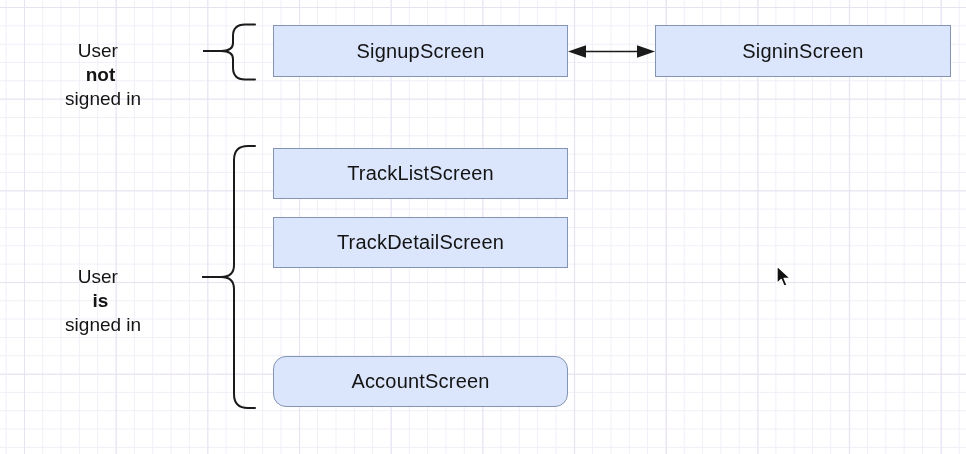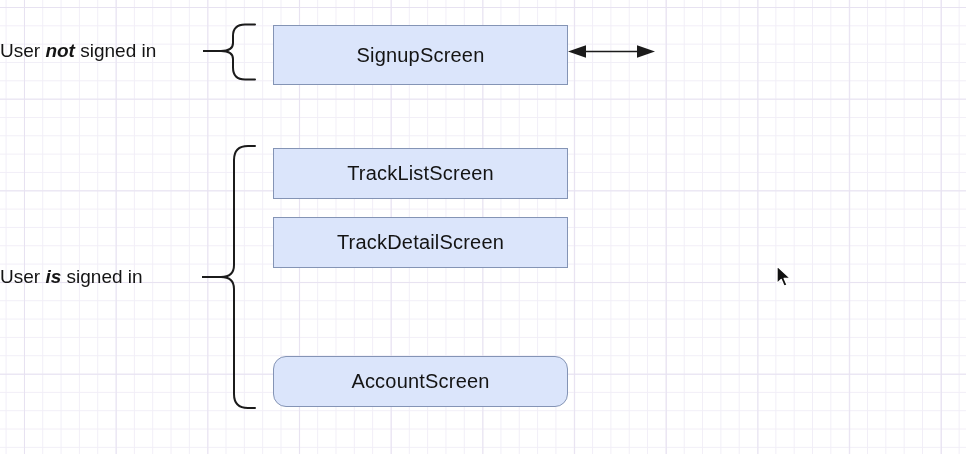--- a/index.html
+++ b/index.html
@@ -14,39 +14,40 @@
       linear-gradient(to right, var(--grid_major) 1px, transparent 1px),
       linear-gradient(to bottom, var(--grid_major) 1px, transparent 1px),
       linear-gradient(to right, var(--grid_minor) 1px, transparent 1px),
       linear-gradient(to bottom, var(--grid_minor) 1px, transparent 1px);
     background-size: 91.7px 91.7px, 91.7px 91.7px, 18.34px 18.34px, 18.34px 18.34px;
     background-position: 24px 7px, 24px 7px, 5.6px 7px, 5.6px 7px;
   }
 
   .screen-box{
     position:absolute;
-    width:295px; height:60px;
+    width:295px; height:52px;
     background:var(--box_fill);
     border:1.5px solid var(--box_border);
     box-sizing:border-box;
     display:flex; align-items:center; justify-content:center;
     font-size:20px;
     color:var(--text);
     letter-spacing:0.2px;
     white-space:nowrap;
   }
 
   .group-label{
     position:absolute;
-    display:flex; justify-content:flex-start; align-items:center;
+    display:flex; justify-content:center; align-items:center;
     font-size:19px; color:var(--text);
     white-space:pre;
     line-height:24px;
+    flex-direction:column;
   }
-  .group-label .emph{ font-weight:bold; font-style:italic; }
+  .group-label .emph{ font-weight:bold; }
 
   .abs{ position:absolute; }
   svg{ display:block; }
   .stroke-line{ stroke:var(--stroke); fill:none; stroke-width:2; stroke-linecap:round; stroke-linejoin:round; }
   .fill-head{ fill:var(--stroke); stroke:none; }
 </style>
 </head>
 <body>
 
 <div class="canvas">
@@ -60,20 +61,21 @@
   </svg>
 
   <div class="screen-box" style="left:273px; top:25px;">SignupScreen</div>
 
   <svg class="abs" style="left:564px; top:43px;" width="95" height="17" viewBox="0 0 95 17">
     <line x1="18" y1="8.5" x2="77" y2="8.5" stroke="var(--stroke)" stroke-width="1.6"></line>
     <polygon class="fill-head" points="4,8.5 22,2.3 22,14.7"></polygon>
     <polygon class="fill-head" points="91,8.5 73,2.3 73,14.7"></polygon>
   </svg>
 
+  <div class="screen-box" style="left:655px; top:25px; width:296px;">SigninScreen</div>
 
   <div class="group-label" style="left:0px; top:265px; width:201px;">
     <span>User </span><span class="emph">is</span><span> signed in</span>
   </div>
 
   <svg class="abs" style="left:202px; top:144px;" width="56" height="266" viewBox="0 0 56 266">
     <path class="stroke-line" d="M 0 133 H 19 M 53 2 H 46 Q 32 2 32 16 L 32 121 Q 32 133 19 133 Q 32 133 32 145 L 32 250 Q 32 264 46 264 H 53"></path>
   </svg>
 
   <div class="screen-box" style="left:273px; top:148px; height:51px;">TrackListScreen</div>

